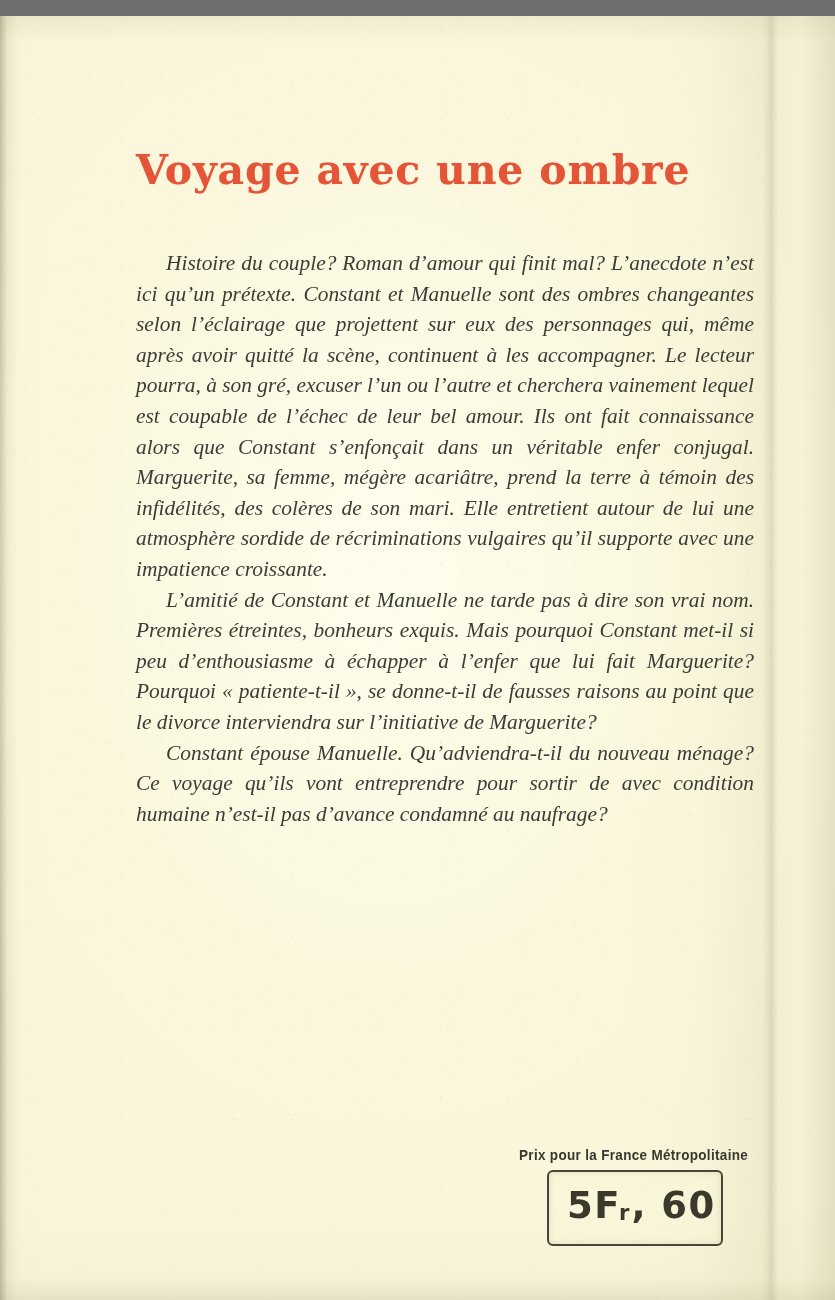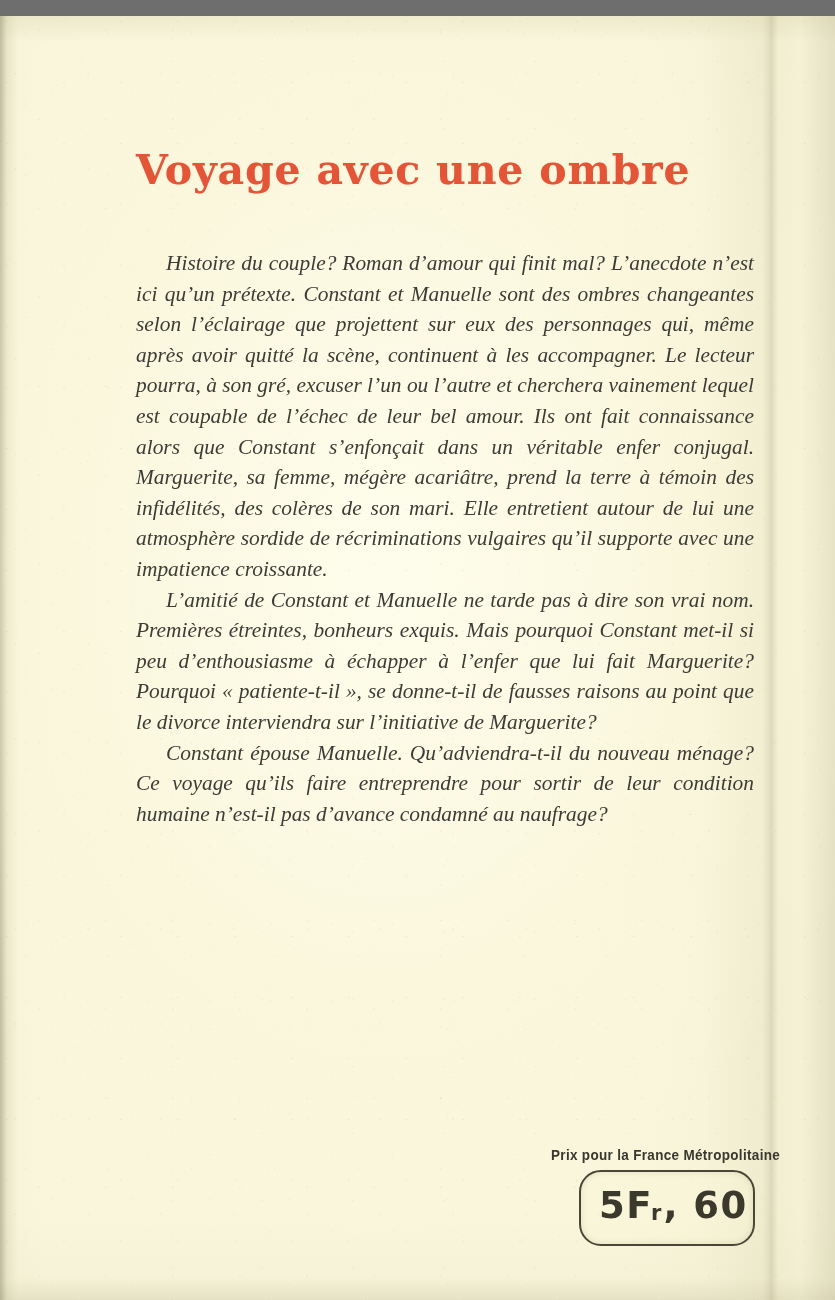--- a/index.html
+++ b/index.html
@@ -107,21 +107,21 @@
     text-indent: 30px;
     font-size: 21.4px;
     line-height: 30.6px;
     color: #3c3c36;
     hyphens: manual;
   }
 
   .price-block {
     position: absolute;
     top: 1131px;
-    left: 548px;
+    left: 516px;
     width: 250px;
   }
 
   .price-caption {
     margin: 0 0 7px 3px;
     font-family: "Liberation Sans", "DejaVu Sans", sans-serif;
     font-weight: 700;
     font-size: 14.5px;
     letter-spacing: 0.35px;
     color: #38382f;
@@ -129,21 +129,21 @@
     transform: scaleX(0.93);
     transform-origin: left center;
   }
 
   .price-stamp {
     position: relative;
     width: 172px;
     height: 72px;
     margin-left: 31px;
     border: 2px solid #4a4636;
-    border-radius: 22px;
+    border-radius: 6px;
     background: rgba(250,246,216,0.35);
     box-shadow: inset 0 0 6px rgba(170,162,126,0.30);
   }
 
   .price-value {
     position: absolute;
     top: 10px;
     left: 18px;
     font-family: "DejaVu Sans", "Liberation Sans", sans-serif;
     font-weight: 700;
@@ -169,21 +169,21 @@
 <div class="page">
 
   <div class="grain"></div>
   <div class="crease"></div>
 
   <h1 class="title">Voyage avec une ombre</h1>
 
   <div class="body-copy">
     <p>Histoire du couple? Roman d’amour qui finit mal? L’anecdote n’est ici qu’un prétexte. Constant et Manuelle sont des ombres changeantes selon l’éclairage que projettent sur eux des personnages qui, même après avoir quitté la scène, continuent à les accompagner. Le lecteur pourra, à son gré, excuser l’un ou l’autre et cherchera vainement lequel est coupable de l’échec de leur bel amour. Ils ont fait connaissance alors que Constant s’enfonçait dans un véritable enfer conjugal. Marguerite, sa femme, mégère acariâtre, prend la terre à témoin des infidélités, des colères de son mari. Elle entretient autour de lui une atmosphère sordide de récriminations vulgaires qu’il supporte avec une impatience croissante.</p>
     <p>L’amitié de Constant et Manuelle ne tarde pas à dire son vrai nom. Premières étreintes, bonheurs exquis. Mais pourquoi Constant met-il si peu d’enthousiasme à échapper à l’enfer que lui fait Marguerite? Pourquoi « patiente-t-il », se donne-t-il de fausses raisons au point que le divorce interviendra sur l’initiative de Marguerite?</p>
-    <p>Constant épouse Manuelle. Qu’adviendra-t-il du nouveau ménage? Ce voyage qu’ils faire entreprendre pour sortir de leur condition humaine n’est-il pas d’avance condamné au naufrage?</p>
+    <p>Constant épouse Manuelle. Qu’adviendra-t-il du nouveau ménage? Ce voyage qu’ils vont entreprendre pour sortir de avec condition humaine n’est-il pas d’avance condamné au naufrage?</p>
   </div>
 
   <div class="price-block">
     <div class="price-caption">Prix pour la France Métropolitaine</div>
     <div class="price-stamp">
       <div class="price-value"><span>5</span><span>F</span><span class="sub">r</span><span>,</span> <span>60</span></div>
     </div>
   </div>
 
 </div>

